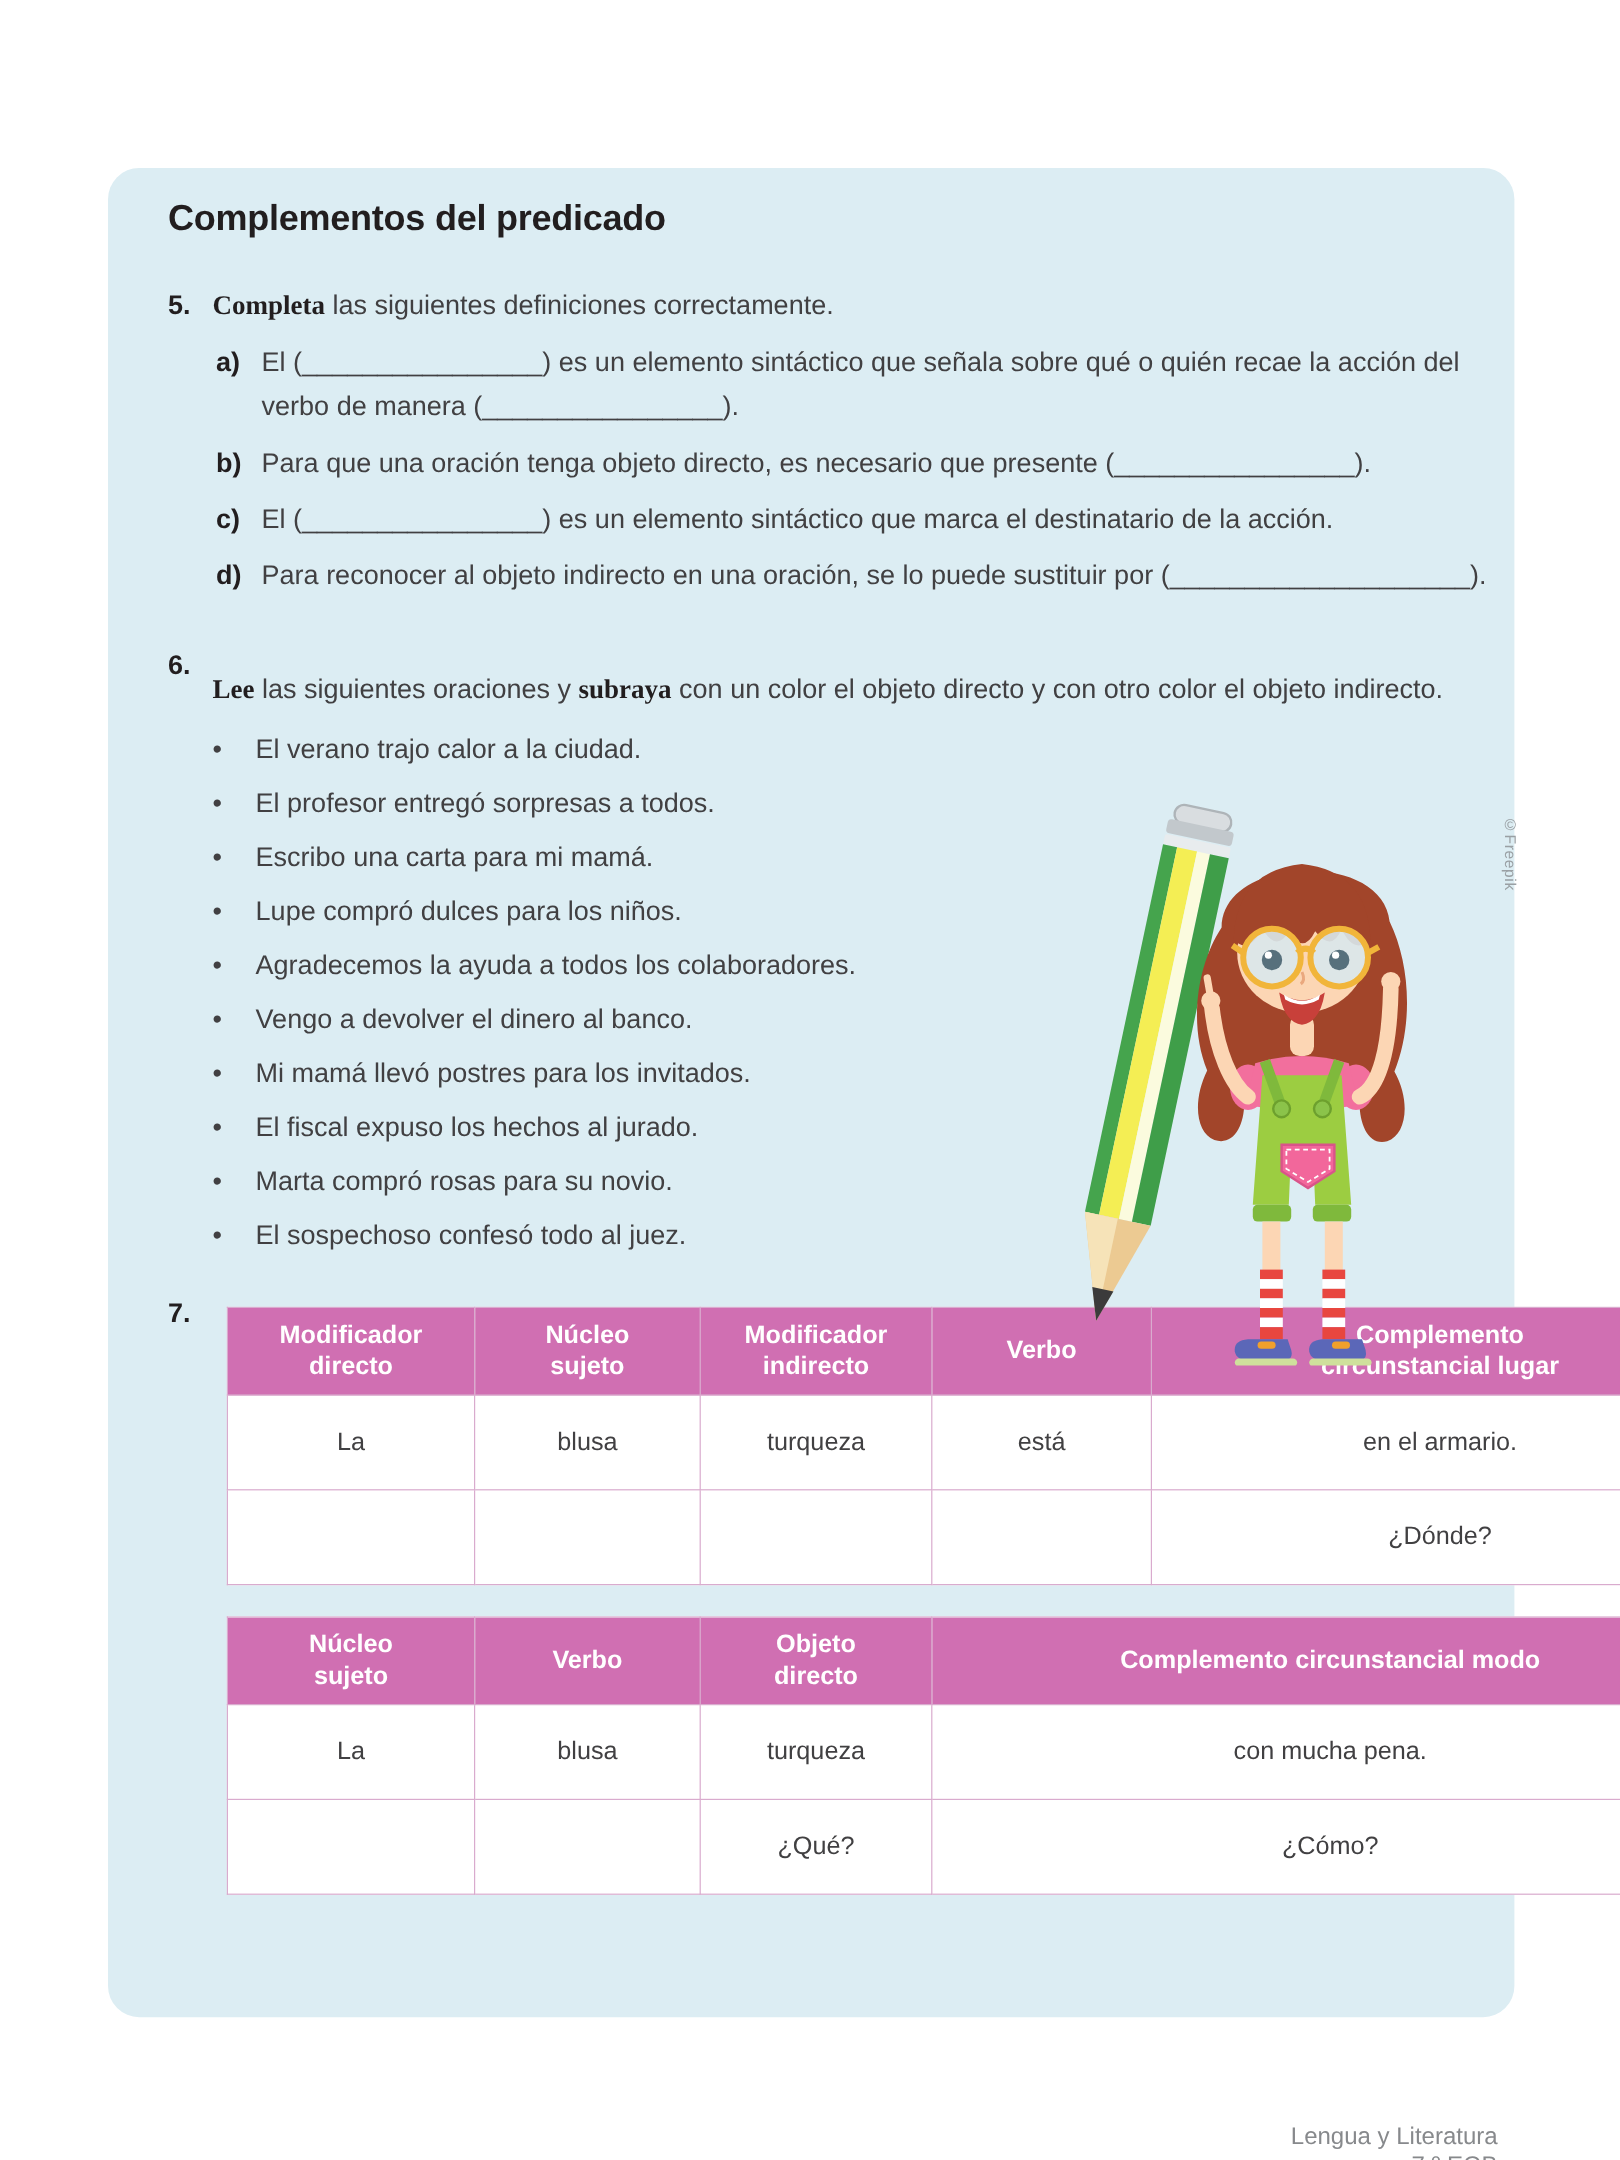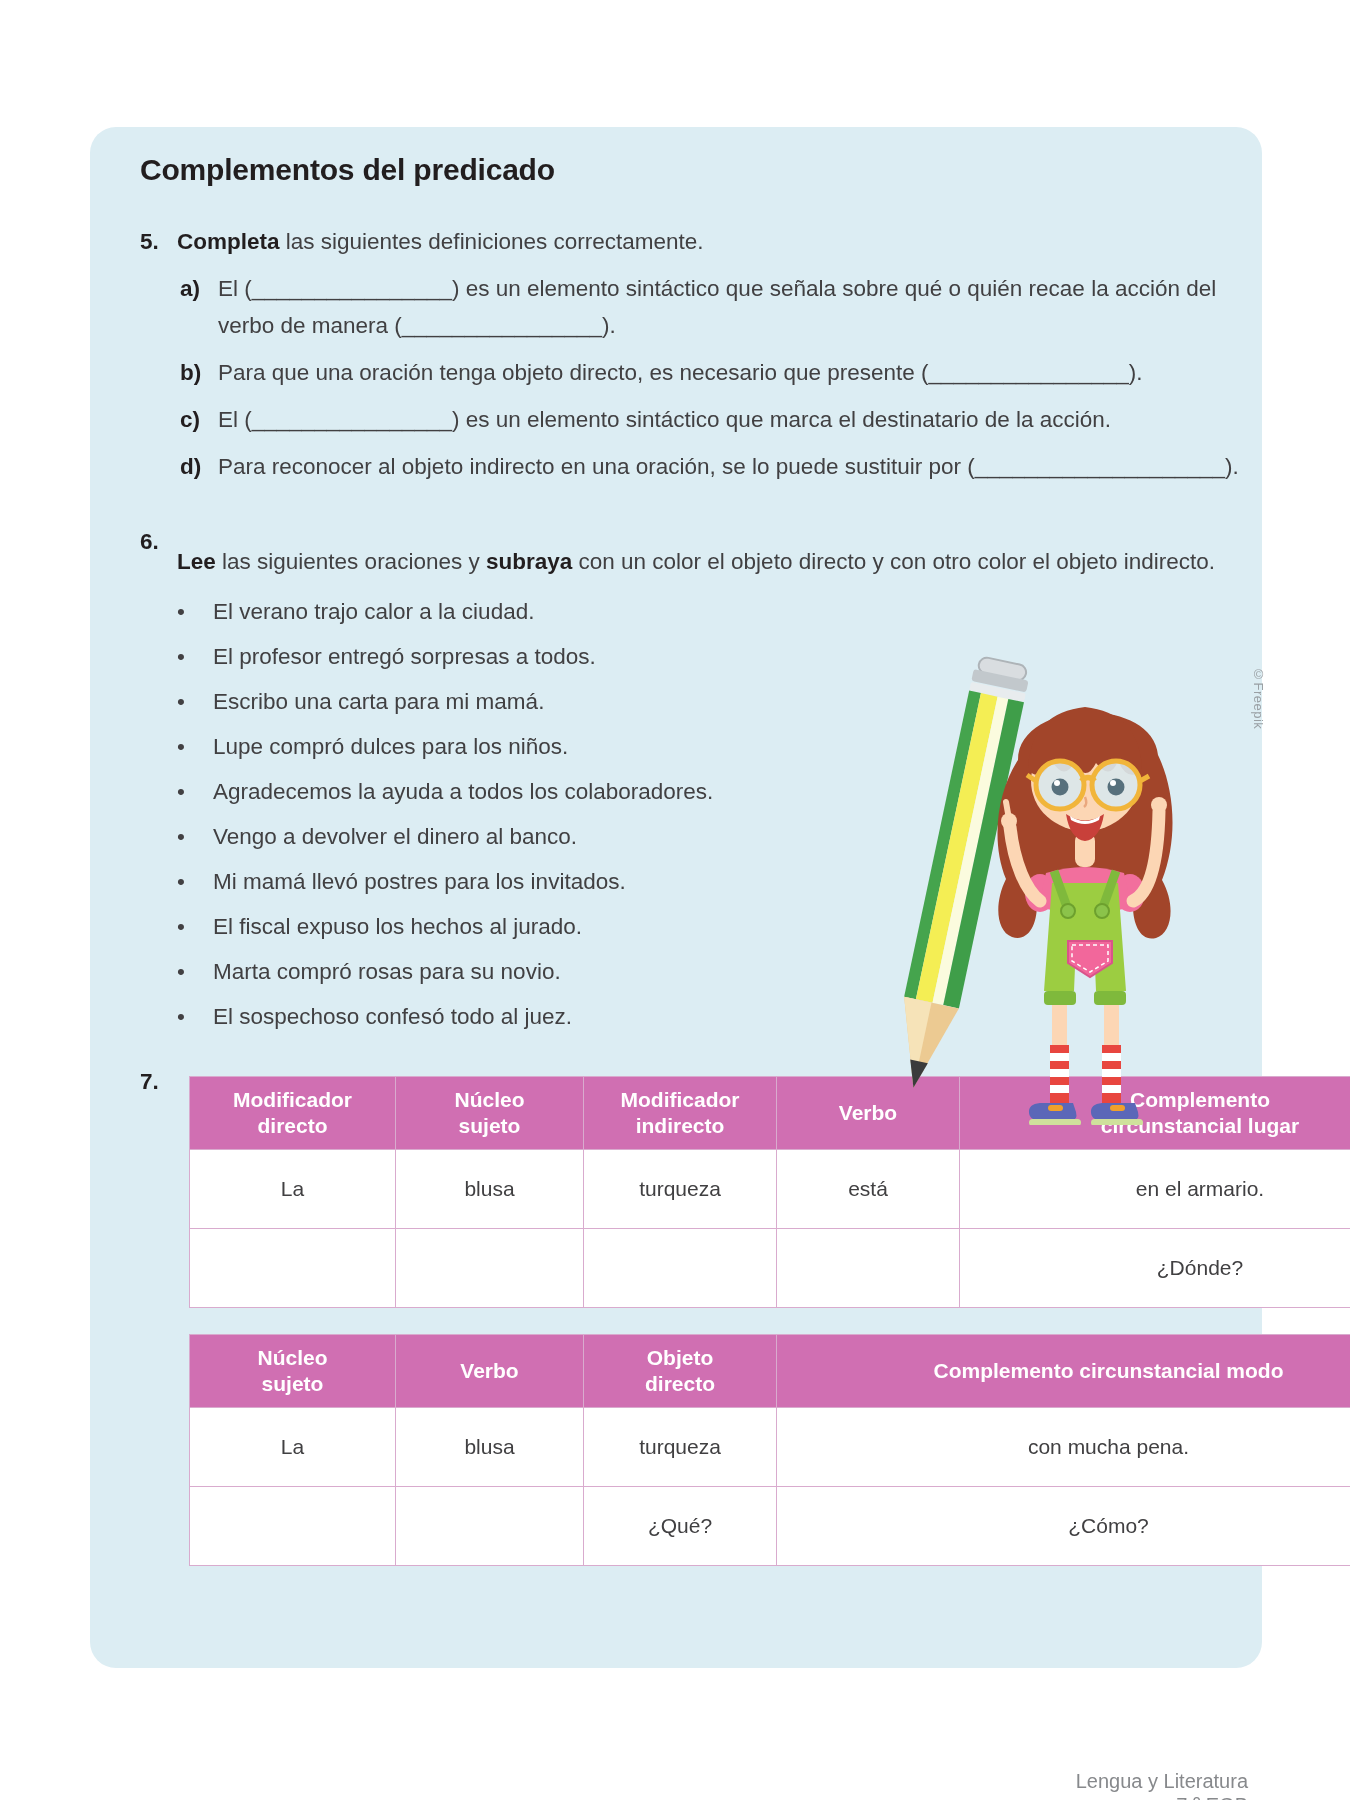--- a/index.html
+++ b/index.html
@@ -2,31 +2,31 @@
 <html><head>
 <meta charset="utf-8">
 <style>
   html,body{margin:0;padding:0;}
   body{
     width:1350px;height:1800px;position:relative;background:#ffffff;
     font-family:"Liberation Sans","DejaVu Sans",sans-serif;color:#414042;
     overflow:hidden;
   }
   .card{
-    position:absolute;left:90px;top:127px;width:1172px;height:1541px;
+    position:absolute;left:90px;top:140px;width:1172px;height:1541px;
     background:#dcedf3;border-radius:26px;box-sizing:border-box;
     padding:24px 18px 0 50px;
   }
   .page-title{
     font-size:30px;font-weight:bold;color:#221e1f;margin:0;letter-spacing:-.2px;
     line-height:38px;
   }
   .exercise{display:grid;grid-template-columns:37px 1fr;font-size:22.5px;line-height:30px;}
   .ex-num{font-weight:bold;color:#221e1f;}
-  .intro b{color:#221e1f;font-weight:bold;}
+  .intro b{color:#221e1f;font-weight:bold;font-family:Liberation Serif, serif;}
   .justify{text-align:justify;}
   #ex5{margin-top:38px;}
   #ex6{margin-top:42px;}
   #ex6 .intro{line-height:37px;margin-top:16px;}
   #ex7{margin-top:28px;}
   .def-list{margin-left:3px;}
   .def-item{display:grid;grid-template-columns:38px 1fr;margin-top:10px;line-height:37px;}
   .def-item:first-child{margin-top:13px;}
   .def-label{font-weight:bold;color:#221e1f;}
   ul.sentences{list-style:none;margin:9px 0 0 0;padding:0;width:650px;}

